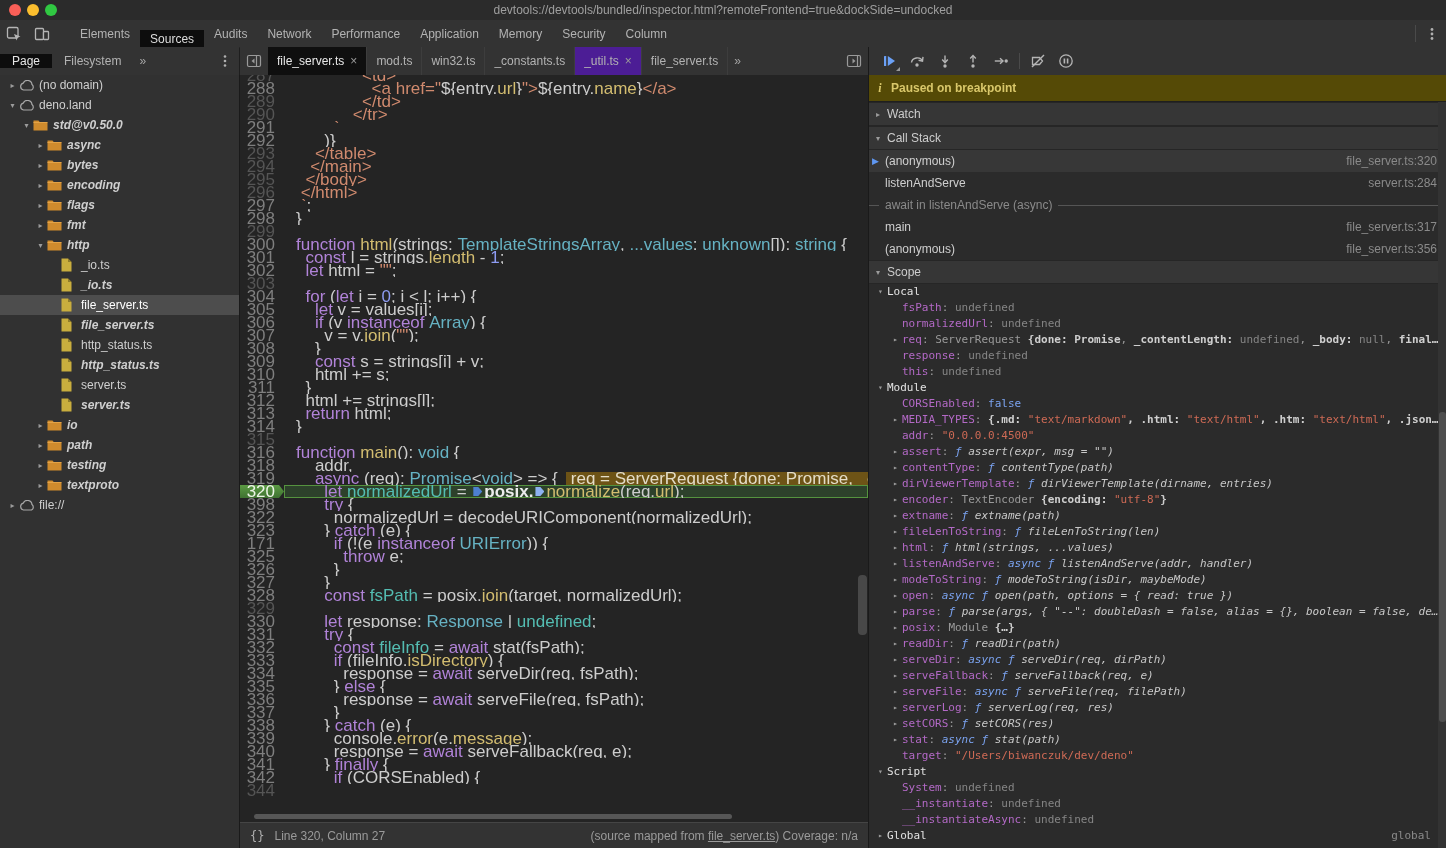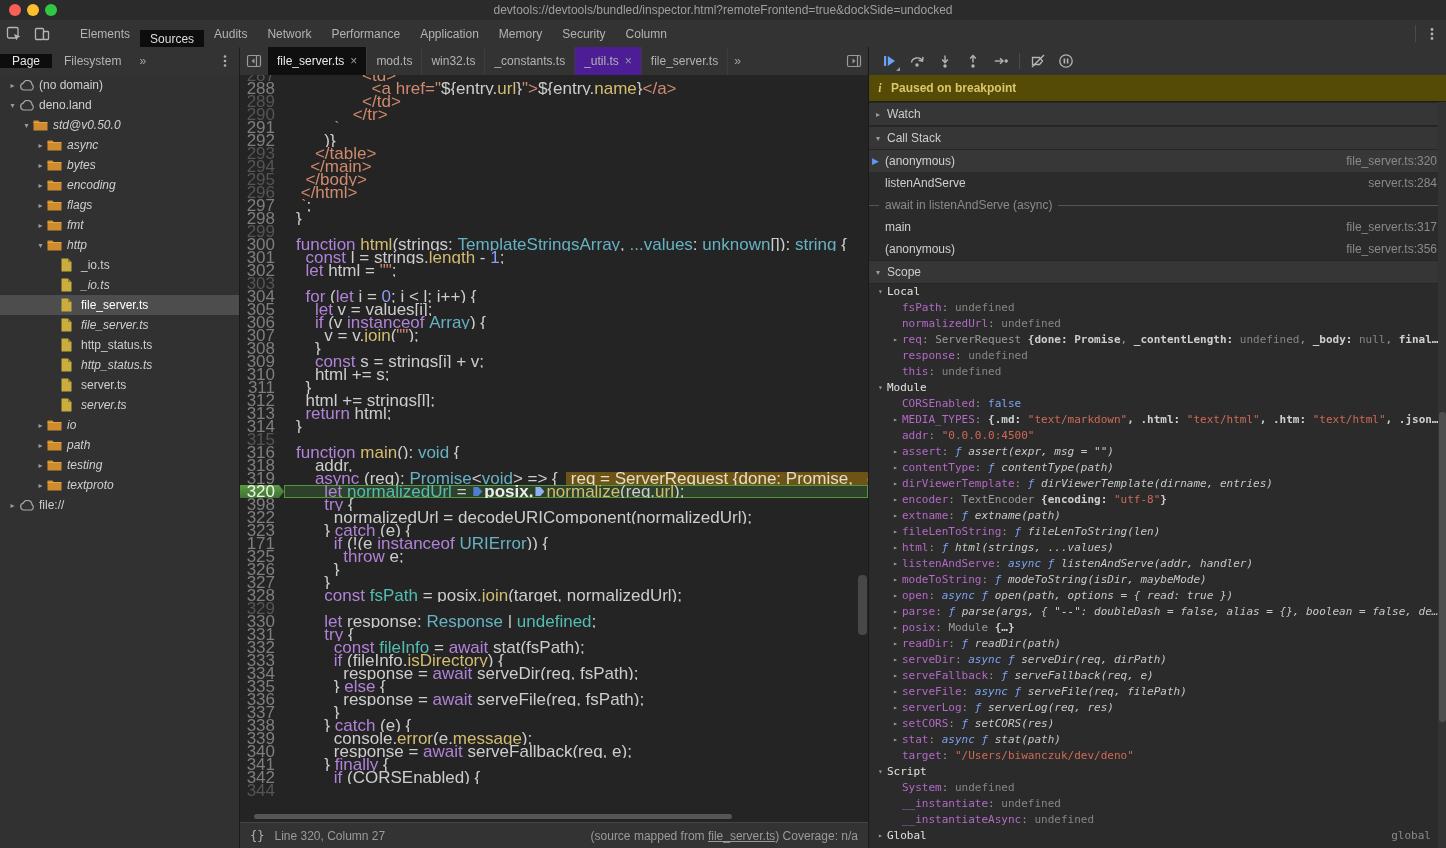--- a/index.html
+++ b/index.html
@@ -27,21 +27,21 @@
   .etab.active{background:#0f0f0f;color:#e8e8e8;}
   .etab.dark{background:#4c1d95;text-align:center;}
   .etab .x{color:#9a9a9a;font-size:12px;}
   #debug-toolbar{left:868px;top:47px;width:578px;height:28px;background:#333;display:flex;align-items:center;border-bottom:1px solid #222;border-left:1px solid #1a1a1a;}
   .dbtn{width:28px;height:26px;display:flex;align-items:center;justify-content:center;position:relative;}
   .dbtn.resume:after{content:"";position:absolute;right:3px;bottom:3px;border-left:4px solid transparent;border-bottom:4px solid #9a9a9a;}
   
   #navigator{left:0;top:75px;width:239px;height:773px;background:#313131;border-right:1px solid #1a1a1a;overflow:hidden;}
   .trow{height:20px;display:flex;align-items:center;font-size:12px;color:#cfcfcf;white-space:nowrap;}
   .trow.sel{background:#4d4d4d;color:#fff;}
-  .trow.it .tlabel{font-style:italic;}
+  .trow.it .tlabel{font-style:italic;font-weight:bold;}
   .tri{width:13px;text-align:center;color:#9b9b9b;font-size:8px;flex:none;}
   .ticon{width:19px;display:flex;justify-content:flex-start;flex:none;}
   .tlabel{padding-left:1px;}
   
   #editor{left:240px;top:75px;width:628px;height:747px;background:#242424;overflow:hidden;}
   #code-scroll{position:absolute;left:0;top:-6px;right:0;}
   .cl{display:flex;height:13px;line-height:13px;font-family:Liberation Sans, sans-serif;font-size:17px;white-space:pre;}
   .gut{width:35px;flex:none;text-align:right;padding-right:9px;color:#7f7f7f;background:#242424;}
   .gut.dim{color:#555;}
   .gut.bp{background:linear-gradient(#5b9a43,#3f7231);color:#eef5e8;clip-path:polygon(0 0,calc(100% - 5px) 0,100% 50%,calc(100% - 5px) 100%,0 100%);}

